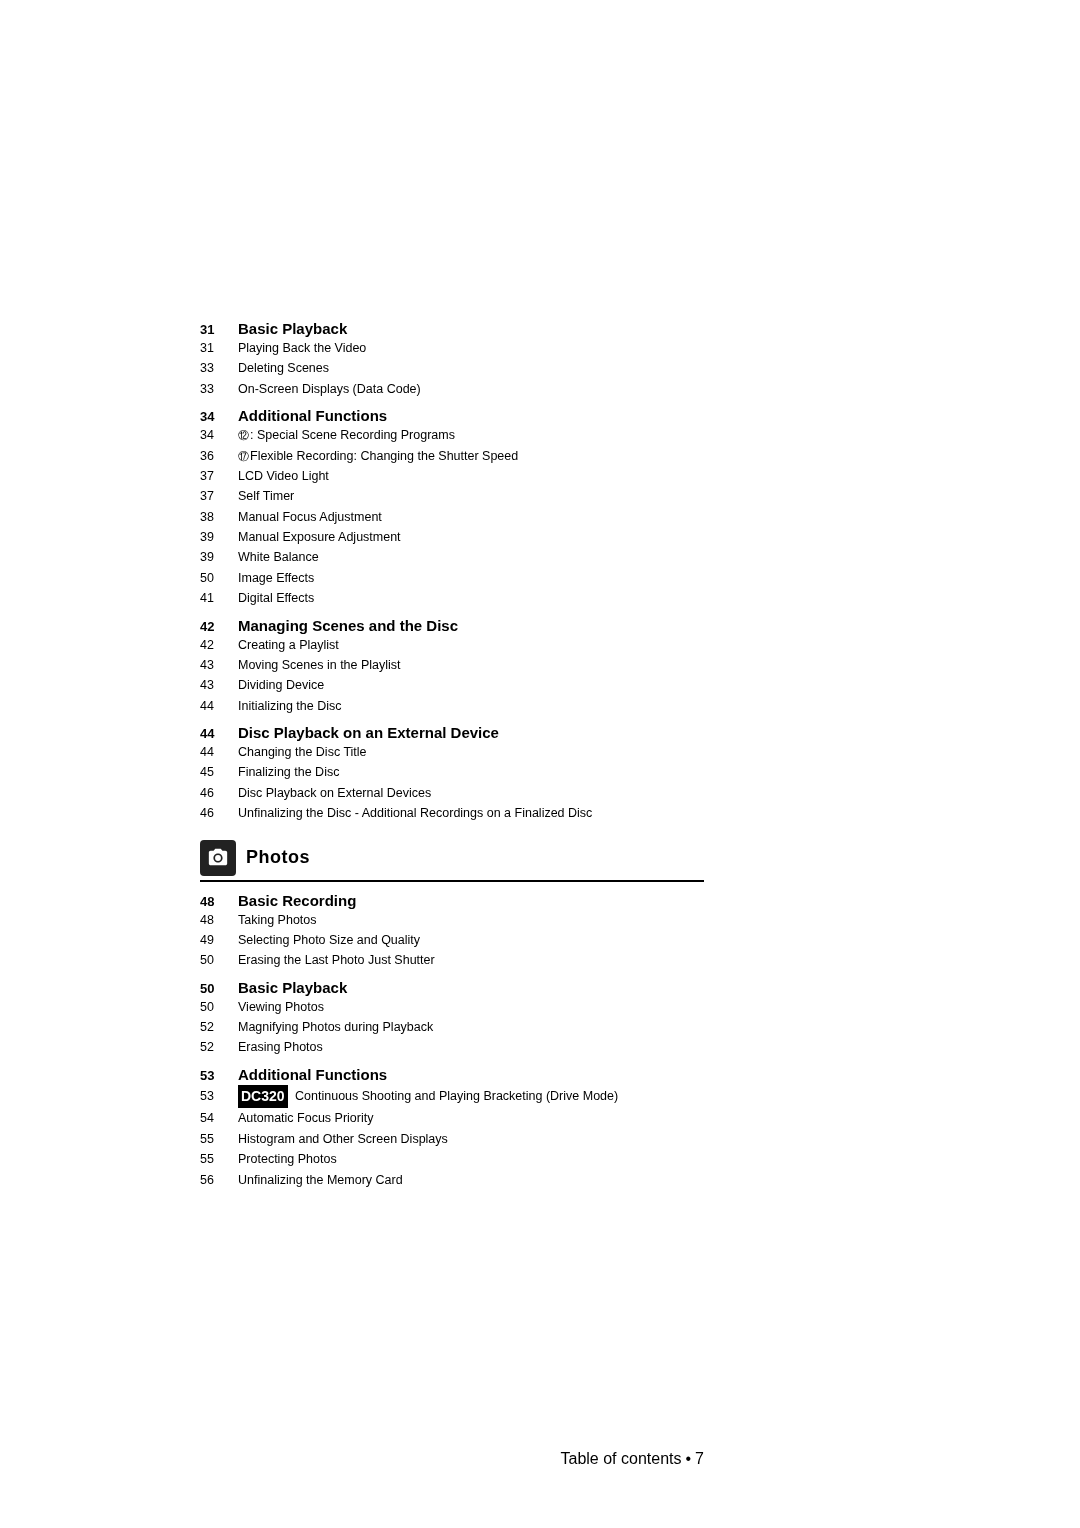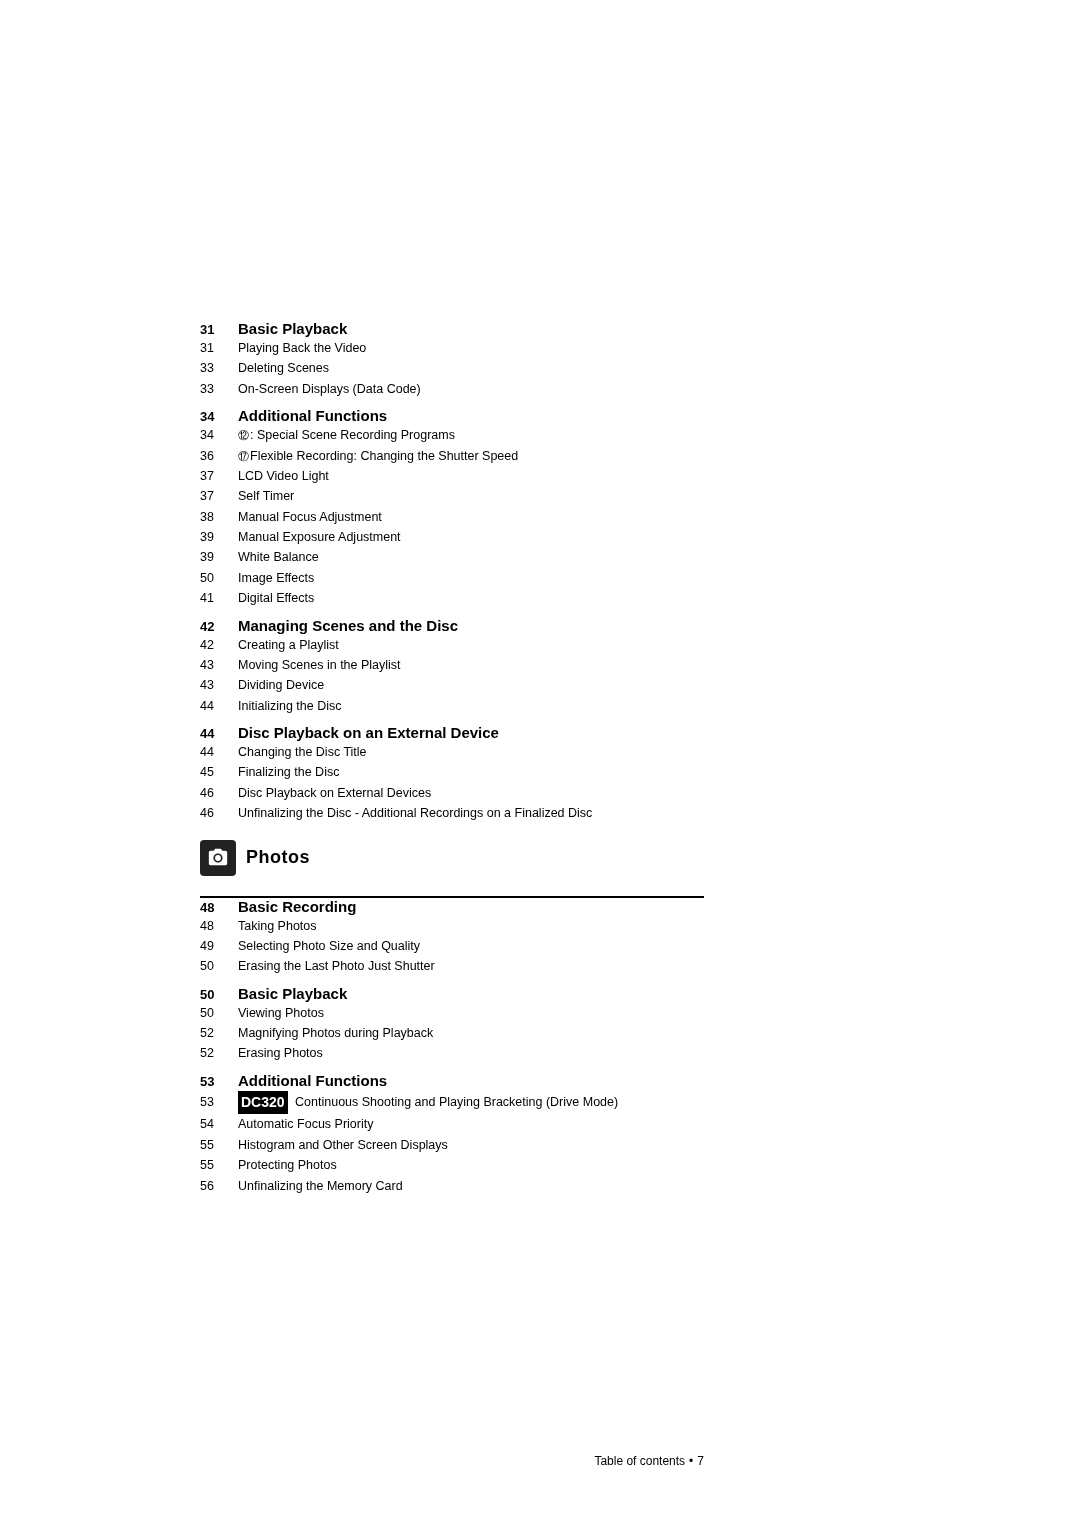--- a/index.html
+++ b/index.html
@@ -65,23 +65,24 @@
 
     .entry-text {
       font-size: 12.5px;
       color: #000;
     }
 
     
     .photos-section-header {
       display: flex;
       align-items: center;
+      margin-bottom: 10px;
       margin-top: 16px;
       border-bottom: 2px solid #000;
-      padding-bottom: 20px;
+      padding-bottom: 4px;
     }
 
     .photos-icon {
       width: 36px;
       height: 36px;
       background: #222;
       border-radius: 4px;
       display: flex;
       align-items: center;
       justify-content: center;
@@ -112,21 +113,21 @@
       margin-right: 4px;
       display: inline-block;
       vertical-align: middle;
     }
 
     
     .page-footer {
       position: absolute;
       bottom: 60px;
       right: 200px;
-      font-size: 12px;
+      font-size: 16px;
       color: #000;
     }
 
     .footer-dot {
       margin: 0 4px;
     }
 
     .section-group {
       margin-bottom: 8px;
     }

